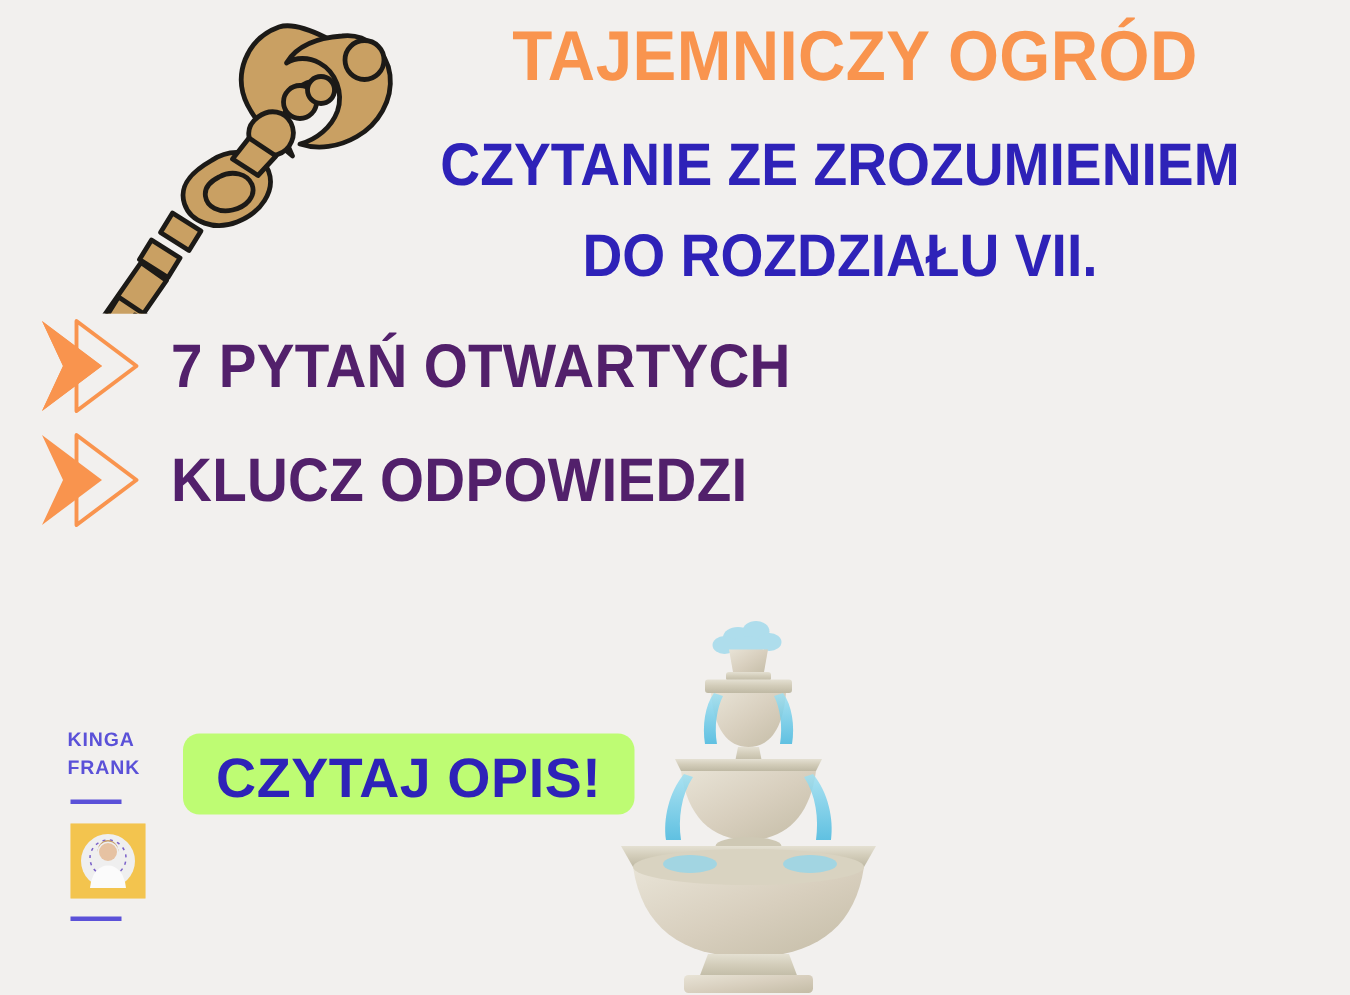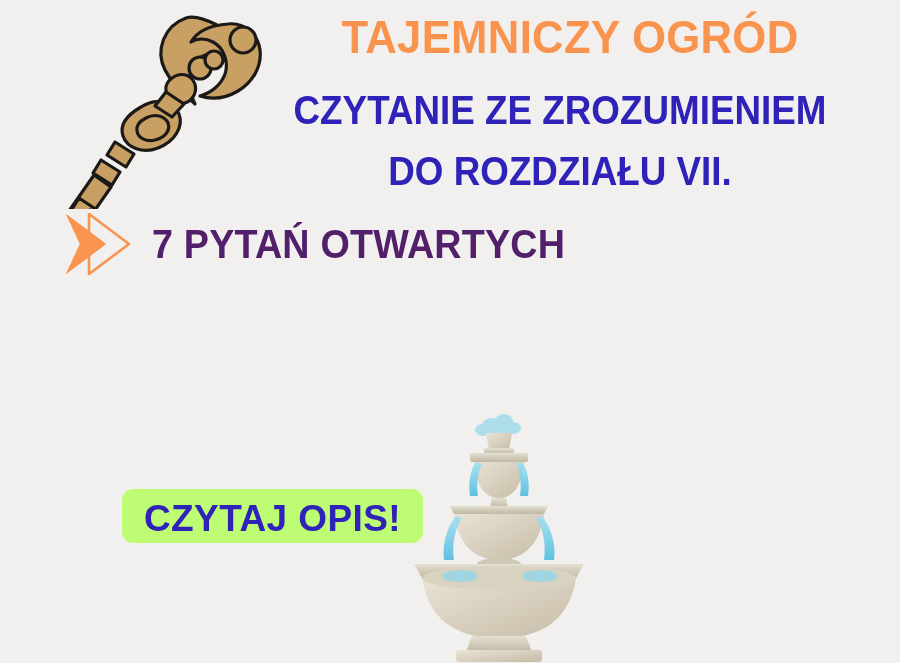--- a/index.html
+++ b/index.html
@@ -70,21 +70,20 @@
     position: absolute;
     left: 0;
     top: 206px;
     width: 900px;
   }
   .bullet-row {
     position: relative;
     height: 76px;
     display: flex;
     align-items: center;
-    padding-left: 38px;
   }
   .bullet-icon {
     flex: 0 0 auto;
     width: 78px;
     height: 66px;
     margin-left: 24px;
     margin-right: 12px;
   }
   .bullet-text {
     color: #52206B;
@@ -207,20 +206,27 @@
 
     <div class="bullet-row">
       <svg class="bullet-icon" viewBox="0 0 78 66" xmlns="http://www.w3.org/2000/svg">
         <path d="M4 3 L44 33 L4 63 L18 33 Z" fill="#F9944E"></path>
         <path d="M27 3 L67 33 L27 63 Z" fill="none" stroke="#F9944E" stroke-width="2.6" stroke-linejoin="round"></path>
         <path d="M4 3 L44 33 L4 63 L18 33 Z" fill="#F9944E"></path>
       </svg>
       <div class="bullet-text">7 PYTAŃ OTWARTYCH</div>
     </div>
 
+    <div class="bullet-row">
+      <svg class="bullet-icon" viewBox="0 0 78 66" xmlns="http://www.w3.org/2000/svg">
+        <path d="M27 3 L67 33 L27 63 Z" fill="none" stroke="#F9944E" stroke-width="2.6" stroke-linejoin="round"></path>
+        <path d="M4 3 L44 33 L4 63 L18 33 Z" fill="#F9944E"></path>
+      </svg>
+      <div class="bullet-text">KLUCZ ODPOWIEDZI</div>
+    </div>
 
 
   </div>
 
   <svg class="fountain" viewBox="0 0 224 251" xmlns="http://www.w3.org/2000/svg">
     <defs>
       <linearGradient id="stoneGrad" x1="0" y1="0" x2="0" y2="1">
         <stop offset="0%" stop-color="#E4E0D2"></stop>
         <stop offset="45%" stop-color="#D3CDBA"></stop>
         <stop offset="100%" stop-color="#BFB9A4"></stop>
@@ -270,14 +276,32 @@
 
     <ellipse cx="60" cy="164" rx="18" ry="6" fill="#8FD6EC" opacity="0.75"></ellipse>
     <ellipse cx="140" cy="164" rx="18" ry="6" fill="#8FD6EC" opacity="0.75"></ellipse>
 
     <path d="M72 224 L126 224 L132 240 L66 240 Z" fill="url(#stoneGrad)"></path>
     <rect x="56" y="238" width="86" height="12" rx="3" fill="url(#stoneGrad2)"></rect>
   </svg>
 
   <button class="cta-button">CZYTAJ OPIS!</button>
 
+  <div class="signature">
+    <div class="sig-name">KINGA</div>
+    <div class="sig-name">FRANK</div>
+    <div class="sig-rule"></div>
+
+    <div class="sig-logo">
+      <svg viewBox="0 0 50 50" width="50" height="50" xmlns="http://www.w3.org/2000/svg">
+        <rect width="50" height="50" fill="#F3C44E"></rect>
+        <circle cx="25" cy="25" r="18" fill="#EFEFEF"></circle>
+        <path d="M25 23 m-12 0 a12 12 0 1 1 24 0 a12 12 0 1 1 -24 0" fill="none" stroke="#6B4FC4" stroke-width="1" stroke-dasharray="2 3" opacity="0.9"></path>
+        <circle cx="25" cy="19" r="6" fill="#E6C2A2"></circle>
+        <path d="M18 19 a7 7 0 0 1 14 0 a7 8 0 0 0 -14 0 Z" fill="#C79F6E"></path>
+        <path d="M13 43 C14 33 19 28 25 28 C31 28 36 33 37 43 Z" fill="#FBFBFB"></path>
+      </svg>
+    </div>
+
+    <div class="sig-rule bottom"></div>
+  </div>
 
 </div>
 
 </body></html>

